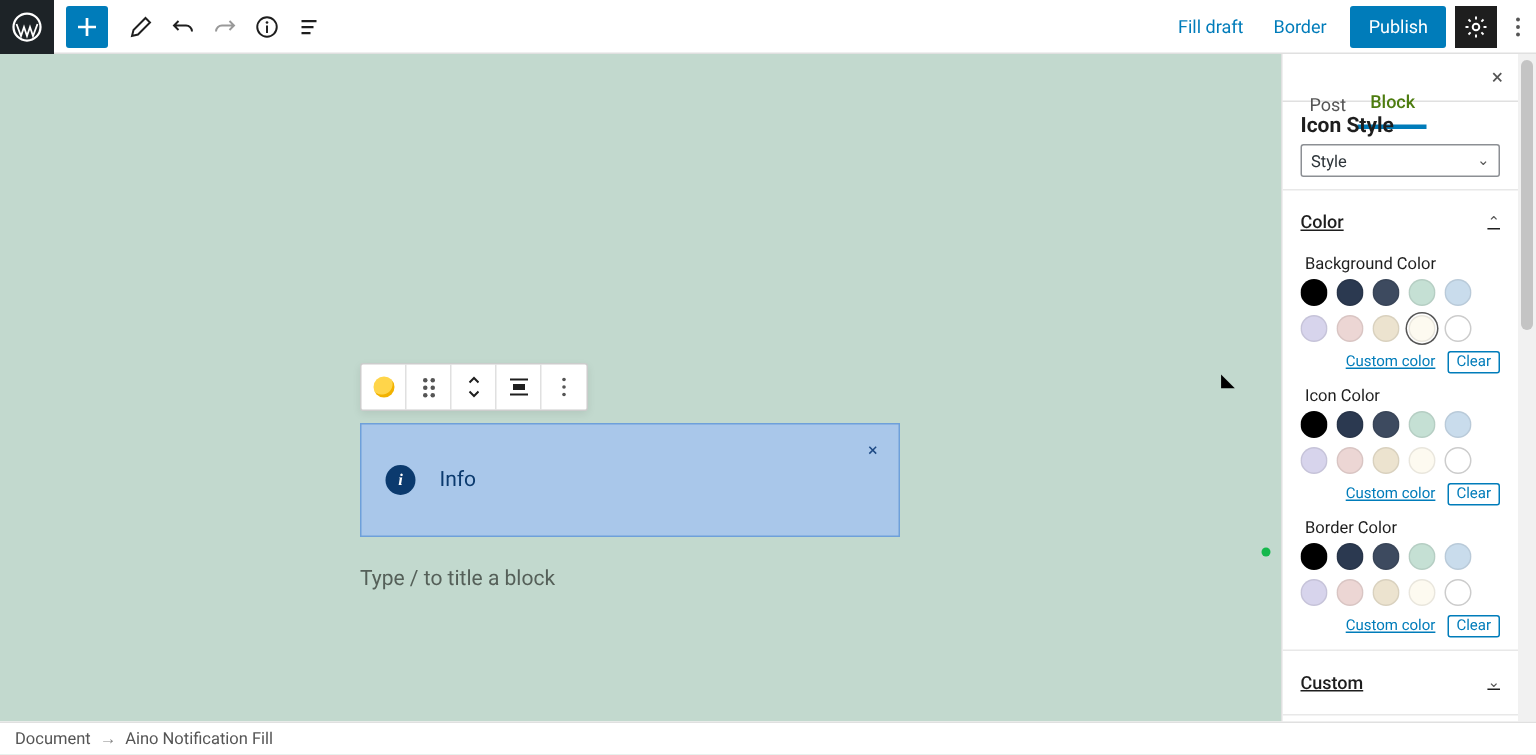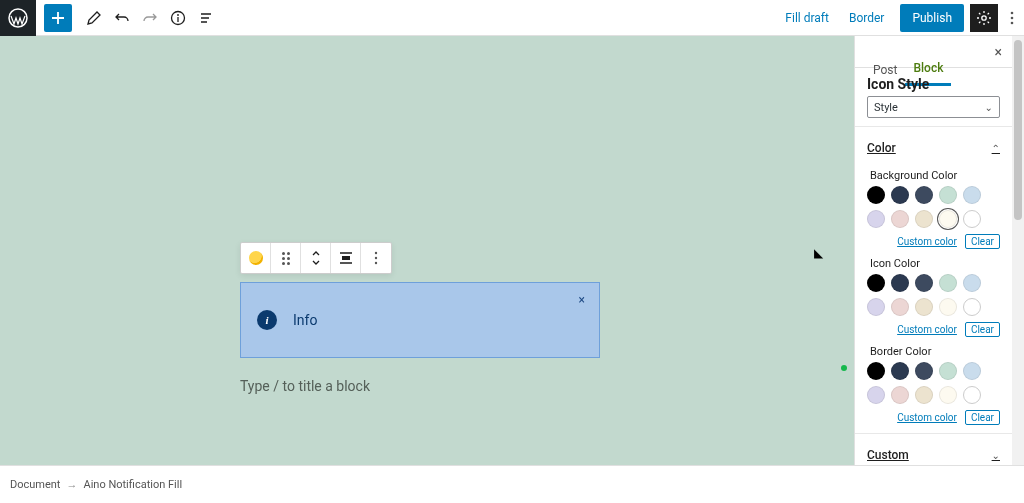--- a/index.html
+++ b/index.html
@@ -58,21 +58,21 @@
 
   .sub-label { font-size: 11px; color: #1e1e1e; margin: 8px 3px 4px; }
   .swatches { display: flex; flex-wrap: wrap; gap: 6px; }
   .swatch { width: 18px; height: 18px; border-radius: 50%; cursor: pointer; border: 1px solid rgba(0,0,0,.08); }
   .swatch.ring { box-shadow: 0 0 0 1px #fff, 0 0 0 2px #555; }
   .actions-row { display: flex; justify-content: flex-end; align-items: center; gap: 8px; margin-top: 6px; }
   .custom-link { color: #007cba; font-size: 10px; text-decoration: underline; cursor: pointer; }
   .clear-btn { border: 1px solid #007cba; color: #007cba; font-size: 10px; padding: 1px 5px; background: #fff; cursor: pointer; border-radius: 2px; }
 
   
-  .footer { position: absolute; bottom: 0; left: 0; right: 0; height: 38px; background: #fff; border-top: 1px solid #e0e0e0; display: flex; align-items: center; padding: 0 10px; font-size: 11px; color: #555; }
+  .footer { position: absolute; bottom: 0; left: 0; right: 0; height: 22px; background: #fff; border-top: 1px solid #e0e0e0; display: flex; align-items: center; padding: 0 10px; font-size: 11px; color: #555; }
   .footer .arrow { margin: 0 6px; color: #888; }
 
   .chev { font-size: 10px; color: #555; }
 </style>
 </head>
 <body>
 
 <div class="topbar">
   <div class="wp-logo">
     <svg viewBox="0 0 20 20">

